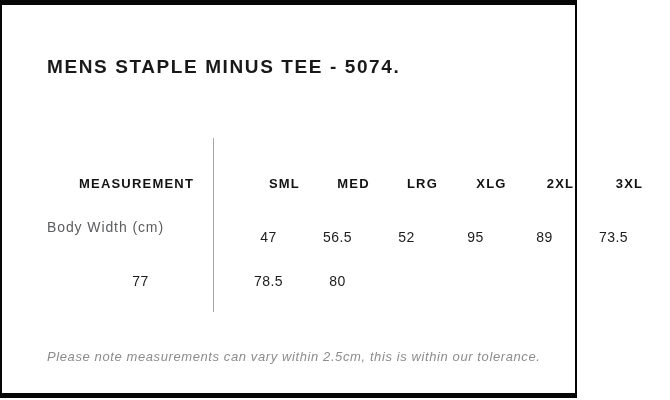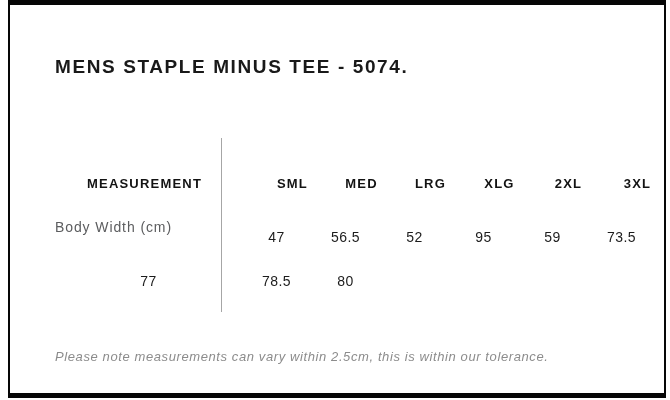--- a/index.html
+++ b/index.html
@@ -4,22 +4,22 @@
 <style>
   * { box-sizing: border-box; margin: 0; padding: 0; }
   html, body {
     width: 670px; height: 400px;
     background: #ffffff;
     overflow: hidden;
     font-family: "Liberation Sans", sans-serif;
   }
   .frame {
     position: absolute;
-    left: 8px; top: 0;
-    width: 658px; height: 398px;
+    left: 0; top: 0;
+    width: 577px; height: 398px;
     background: #ffffff;
     border: 2px solid #060606;
     border-top-width: 5px;
     border-bottom-width: 5px;
   }
   .title {
     position: absolute;
     left: 45px; top: 51px;
     font-size: 19px;
     font-weight: 700;
@@ -91,21 +91,21 @@
     <div class="cell size header">XLG</div>
     <div class="cell size header">2XL</div>
     <div class="cell size header">3XL</div>
 
     <div class="cell row-label">Body Width (cm)</div>
     <div class="cell size value">47</div>
     <div class="cell size value">56.5</div>
     <div class="cell size value">52</div>
     <div class="cell size value">95</div>
 
-    <div class="cell size value">59</div>
+    <div class="cell size value">89</div>
     <div class="cell size value">73.5</div>
     <div class="cell size value">77</div>
     <div class="cell size value">78.5</div>
     <div class="cell size value">80</div>
   </div>
 
   <div class="note">Please note measurements can vary within 2.5cm, this is within our tolerance.</div>
 
 </div>
 

